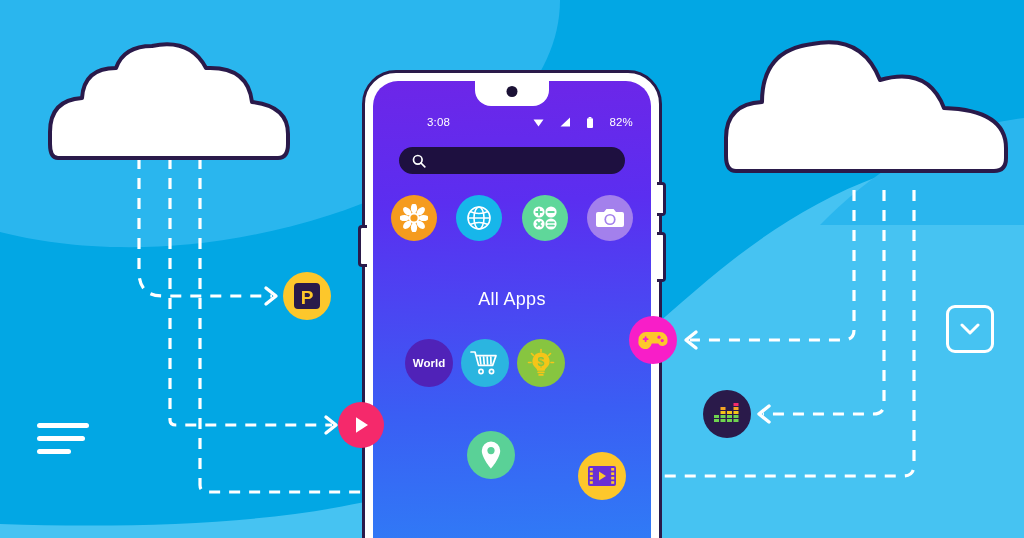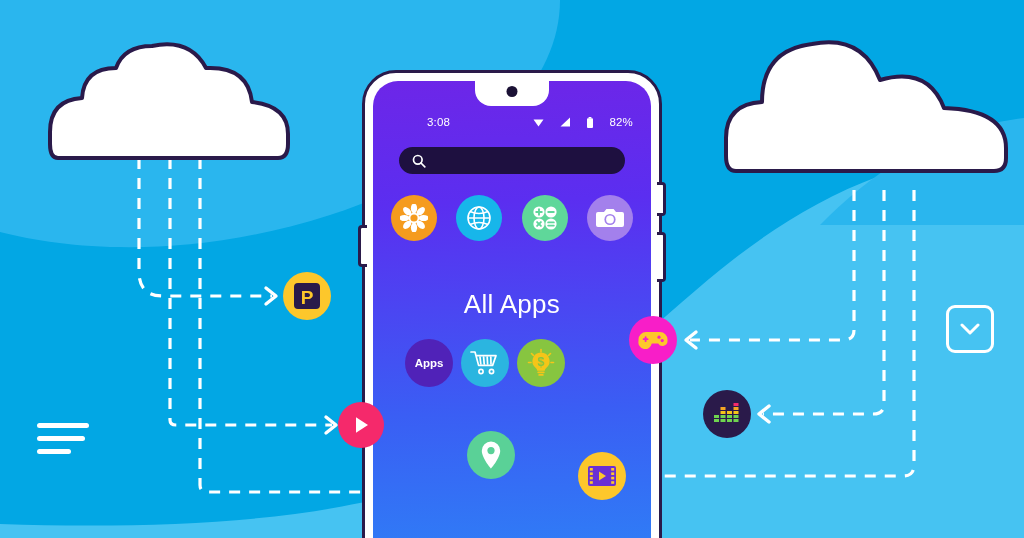--- a/index.html
+++ b/index.html
@@ -31,21 +31,21 @@
   #status-right{display:flex;align-items:center;gap:16px;}
 
   
   #searchbar{position:absolute;left:26px;right:26px;top:66px;height:27px;
       background:#1e1040;border-radius:14px;display:flex;align-items:center;padding-left:13px;}
 
   
   #toprow{position:absolute;left:18px;right:18px;top:114px;display:flex;justify-content:space-between;}
   .app{width:46px;height:46px;border-radius:50%;display:flex;align-items:center;justify-content:center;}
   #allapps{position:absolute;left:0;right:0;top:208px;text-align:center;color:#fff;
-      font-size:26px;letter-spacing:.3px;}
+      font-size:18px;letter-spacing:.3px;}
   #midrow{position:absolute;left:32px;top:258px;width:160px;display:flex;justify-content:space-between;}
   .app-m{width:48px;height:48px;border-radius:50%;display:flex;align-items:center;justify-content:center;}
   #world-lbl{color:#fff;font-size:11.5px;font-weight:bold;}
   #pinapp{position:absolute;left:94px;top:350px;width:48px;height:48px;border-radius:50%;
       background:#5ad197;display:flex;align-items:center;justify-content:center;}
 
   
   .float{position:absolute;border-radius:50%;display:flex;align-items:center;justify-content:center;}
 
   
@@ -198,21 +198,21 @@
             <circle cx="14" cy="13.5" r="5.6" fill="#a380ec"></circle>
             <circle cx="14" cy="13.5" r="3.9" fill="#ffffff"></circle>
           </svg>
         </div>
       </div>
 
       <div id="allapps">All Apps</div>
 
       <div id="midrow">
         <div class="app-m" style="background:#5022b8">
-          <span id="world-lbl">Apps</span>
+          <span id="world-lbl">World</span>
         </div>
         <div class="app-m" style="background:#2bb5e0">
           <svg width="30" height="28" viewBox="0 0 30 28" fill="none" stroke="#ffffff" stroke-width="1.7" stroke-linecap="round" stroke-linejoin="round">
             <path d="M1 3 h4 l3.6 13.4 h14 L26 6.6 H7"></path>
             <line x1="10" y1="8" x2="10.8" y2="15"></line>
               <line x1="13.6" y1="8" x2="14.2" y2="15"></line>
             <line x1="17.2" y1="8" x2="17.6" y2="15"></line>
               <line x1="20.8" y1="8" x2="21" y2="15"></line>
             <circle cx="11" cy="22.5" r="2.1"></circle>
               <circle cx="21.5" cy="22.5" r="2.1"></circle>

